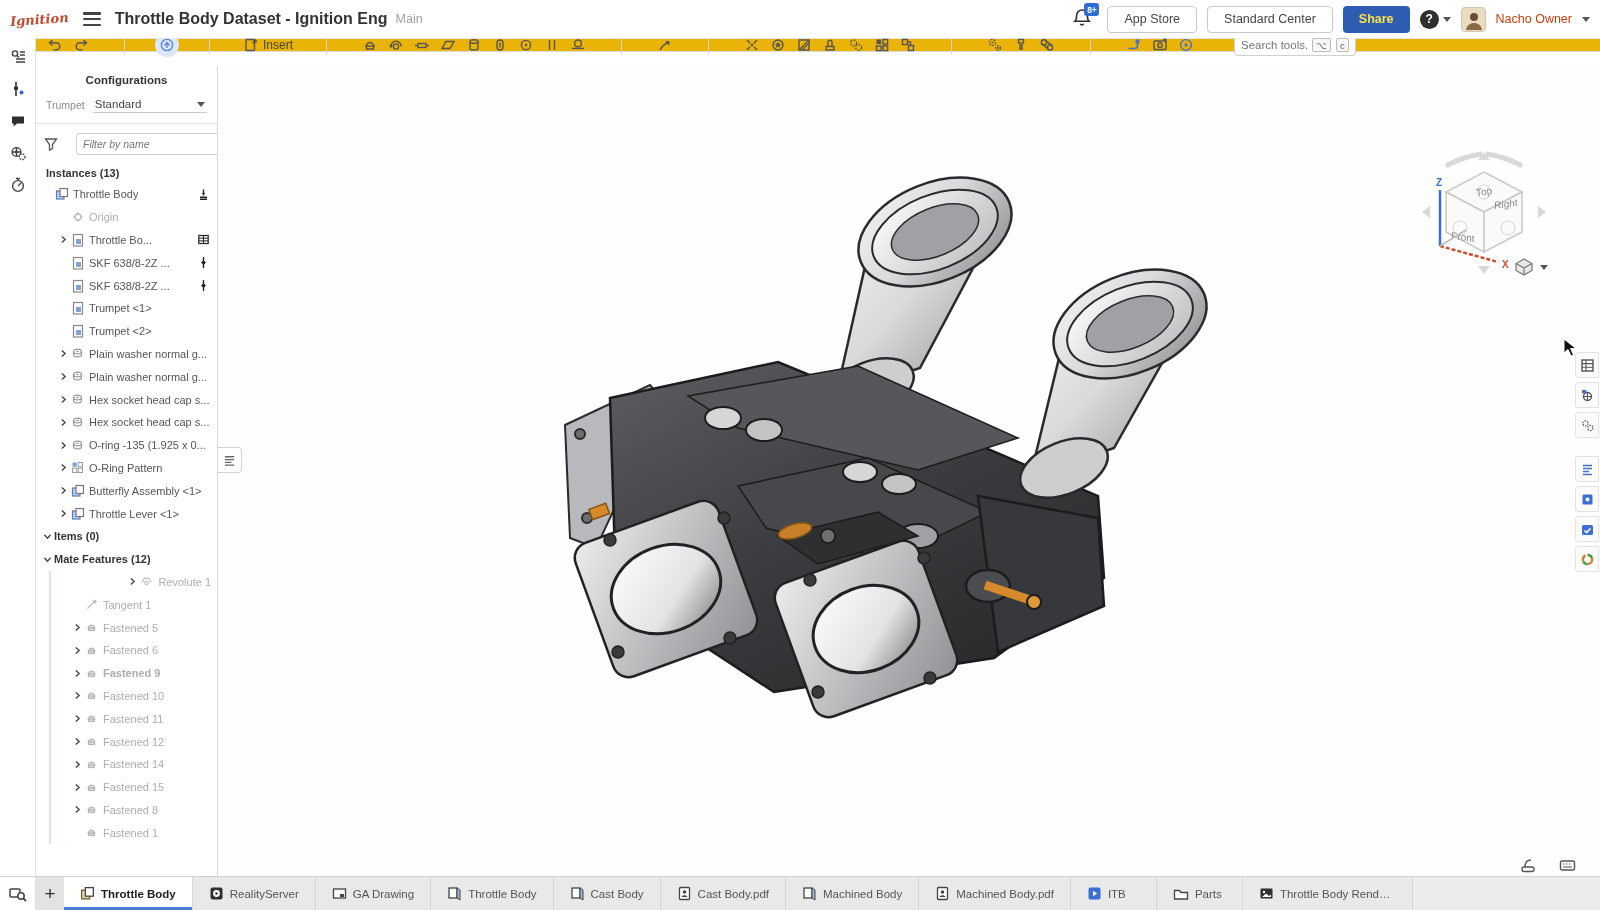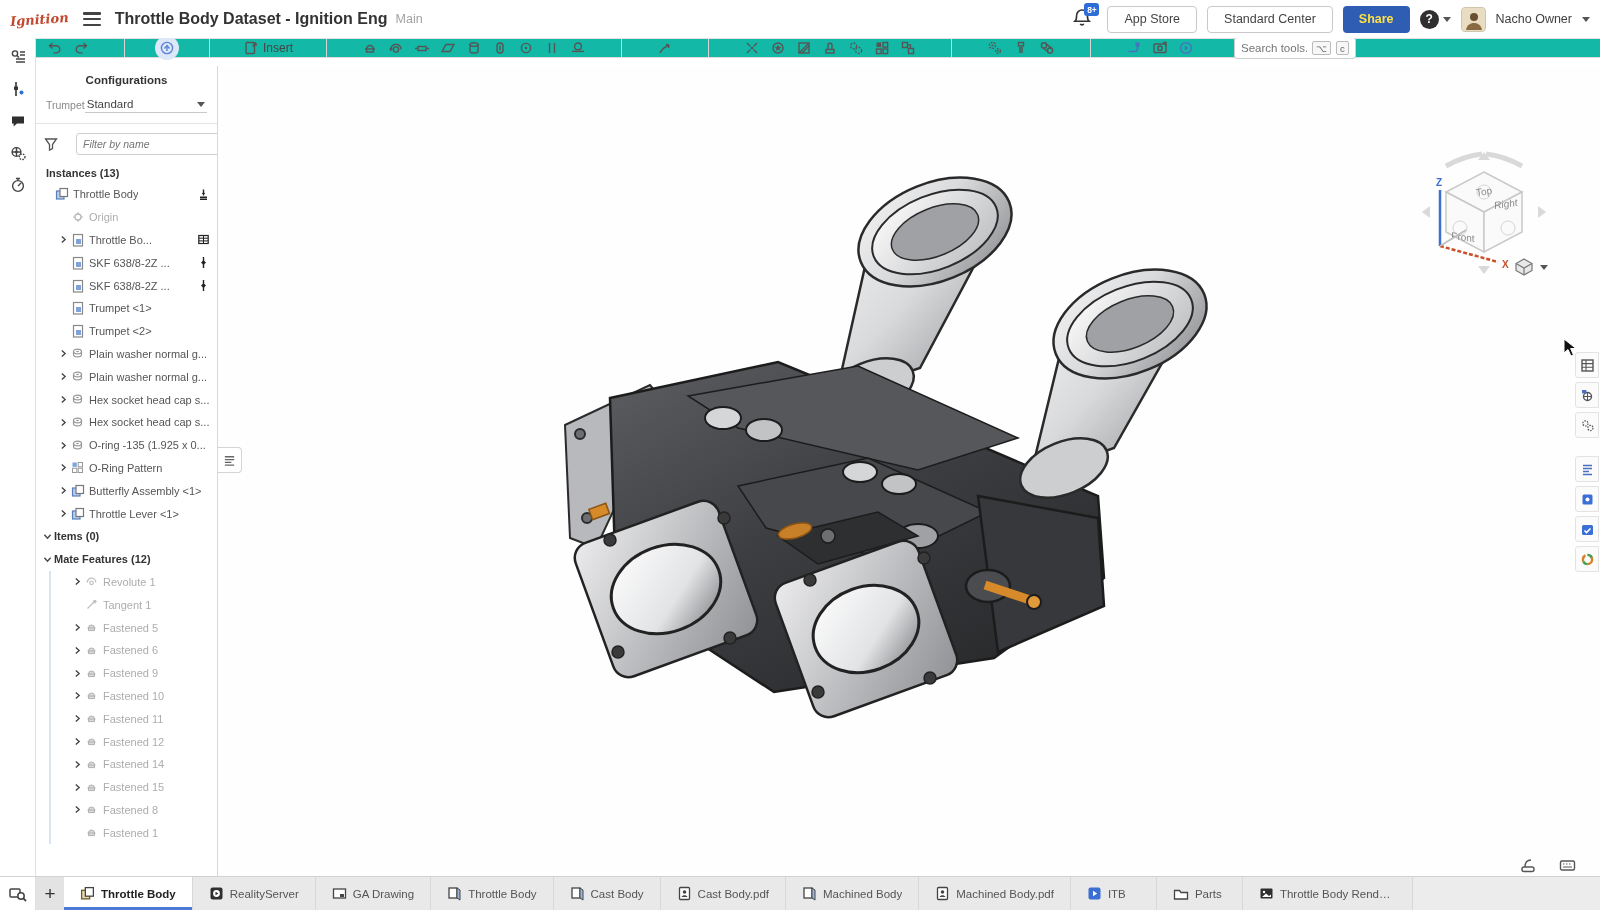--- a/index.html
+++ b/index.html
@@ -17,28 +17,28 @@
   #workspace { font-size:12.5px; color:#a3a3a3; margin-left:8px; }
   #header-right { margin-left:auto; display:flex; align-items:center; gap:10px; }
   .hdr-btn { height:27px; padding:0 16px; border:1px solid #c9c9c9; border-radius:4px;
     background:#fff; font-size:12.5px; color:#444; display:flex; align-items:center; cursor:pointer; }
   .hdr-btn.primary { border:none; color:#fde047; font-weight:bold; }
   #bell-wrap { position:relative; width:26px; height:24px; }
   #bell-badge { position:absolute; right:-2px; top:-4px; min-width:15px; height:13px;
     border-radius:3px; color:#fff; font-size:8.5px; font-weight:bold;
     display:flex; align-items:center; justify-content:center; padding:0 2px; }
   #avatar { width:25px; height:25px; border-radius:4px; background:#e8dcc3; overflow:hidden; border:1px solid #d0c5ab; }
-  #user-name { font-size:12.5px; color:#404040; }
+  #user-name { font-size:12.5px; color:#c2410c; }
   .caret { width:0; height:0; border-left:4px solid transparent; border-right:4px solid transparent; border-top:5px solid #555; display:inline-block; }
   #help-circle { width:19px; height:19px; border-radius:50%; background:#2f2f2f; color:#fff;
     font-size:12px; font-weight:bold; display:flex; align-items:center; justify-content:center; }
 
   
-  #toolbar { position:absolute; left:36px; top:38px; width:1564px; height:20px;
-    background:#14b8a6; border-top:1px solid #e2e2e2; border-bottom:1px solid #dcdcdc;
+  #toolbar { position:absolute; left:36px; top:38px; width:1564px; height:14px;
+    background:#eab308; border-top:1px solid #e2e2e2; border-bottom:1px solid #dcdcdc;
     display:flex; align-items:center; padding:0 6px; z-index:20;gap:25px; }
   .tb-group { display:flex; align-items:center; }
   .tb-sep { width:1px; height:18px; background:#d6d6d6; margin:0 5px; }
   .tb-btn { height:24px; min-width:26px; padding:0 3px; display:flex; align-items:center; justify-content:center;
     border-radius:3px; cursor:pointer; color:#555; }
   .tb-btn.hl { background:#dce7f8; border-radius:50%; width:24px; min-width:24px; }
   .tb-btn .lbl { font-size:12px; color:#444; margin-left:4px; }
   #search-tools { display:flex; align-items:center; gap:5px; height:22px; background:#fff;
     border:1px solid #cfcfcf; border-radius:3px; padding:0 6px; margin-left:10px; width:122px; }
   #search-tools input { border:none; outline:none; width:66px; font-size:11.5px; color:#777;
@@ -50,21 +50,21 @@
   #left-rail { position:absolute; left:0; top:38px; width:36px; height:838px; background:#fff;
     border-right:1px solid #e0e0e0; display:flex; flex-direction:column; align-items:center; padding-top:4px; z-index:25; }
   .rail-btn { width:30px; height:30px; display:flex; align-items:center; justify-content:center;
     color:#333; margin-bottom:2px; border-radius:3px; cursor:pointer; }
 
   
   #left-panel { position:absolute; left:36px; top:66px; width:182px; height:810px; background:#fff;
     border-right:1px solid #d8d8d8; z-index:15; overflow:hidden; }
   #config-block { padding:8px 10px 6px 10px; border-bottom:1px solid #e4e4e4; }
   #config-heading { font-size:11.5px; font-weight:bold; color:#333; margin-bottom:10px;text-align:center; }
-  #config-row { display:flex; align-items:center; gap:0; margin-bottom:4px; }
+  #config-row { display:flex; align-items:center; gap:8px; margin-bottom:4px; }
   #config-param { font-size:10.5px; color:#8a8a8a; }
   #config-select { flex:1; display:flex; align-items:center; justify-content:space-between;
     border-bottom:1px solid #c9c9c9; padding:2px 2px; cursor:pointer; }
   #config-select span { font-size:11.5px; color:#444; }
   #filter-row { display:flex; align-items:center; gap:18px; padding:9px 8px 4px 8px; }
   #filter-input { flex:1; height:22px; border:1px solid #cfcfcf; border-radius:3px; padding:0 6px;
     font-size:10.5px; font-style:italic; color:#9b9b9b; font-family:"Liberation Sans", sans-serif; outline:none; }
   #instances-heading { font-size:11px; font-weight:bold; color:#333; padding:8px 10px 4px 10px; }
   #tree { }
   .row { height:22.8px; display:flex; align-items:center; font-size:11px; color:#555;
@@ -641,21 +641,21 @@
         <span class="tlabel">Items (0)</span>
       </div>
       <div class="row section" style="padding-left: 4px;">
         <span class="chev">
           <svg width="9" height="9" viewBox="0 0 16 16">
             <path d="M2.5 5l5.5 6L13.5 5" stroke="#444" stroke-width="2.4" fill="none"></path>
           </svg>
         </span>
         <span class="tlabel">Mate Features (12)</span>
       </div>
-      <div class="row muted guide" style="padding-left: 34px;">
+      <div class="row muted guide" style="padding-left: 34px; justify-content: flex-end;">
         <span class="chev">
           <svg width="9" height="9" viewBox="0 0 16 16">
             <path d="M5 2.5l6 5.5-6 5.5" stroke="#444" stroke-width="2.4" fill="none"></path>
           </svg>
         </span>
         <span class="ticon">
           <svg width="13" height="13" viewBox="0 0 13 13">
             <path d="M2.2 7.5a4.3 4.3 0 0 1 8.6 0" stroke="#c0c0c0" stroke-width="1.3" fill="none"></path>
             <circle cx="6.5" cy="7.8" r="1.8" stroke="#c0c0c0" stroke-width="1.2" fill="none"></circle>
           </svg>
@@ -693,21 +693,21 @@
           </svg>
         </span>
         <span class="ticon">
           <svg width="13" height="13" viewBox="0 0 13 13">
             <path d="M3.5 7a3 3 0 0 1 6 0v2.6h-6z" fill="#d9d9d9" stroke="#b0b0b0" stroke-width="1"></path>
             <line x1="2.5" y1="7" x2="10.5" y2="7" stroke="#b0b0b0" stroke-width="1"></line>
           </svg>
         </span>
         <span class="tlabel">Fastened 6</span>
       </div>
-      <div class="row muted guide" style="padding-left: 34px;">
+      <div class="row muted guide" style="padding-left: 34px; font-weight: bold;">
         <span class="chev">
           <svg width="9" height="9" viewBox="0 0 16 16">
             <path d="M5 2.5l6 5.5-6 5.5" stroke="#444" stroke-width="2.4" fill="none"></path>
           </svg>
         </span>
         <span class="ticon">
           <svg width="13" height="13" viewBox="0 0 13 13">
             <path d="M3.5 7a3 3 0 0 1 6 0v2.6h-6z" fill="#d9d9d9" stroke="#b0b0b0" stroke-width="1"></path>
             <line x1="2.5" y1="7" x2="10.5" y2="7" stroke="#b0b0b0" stroke-width="1"></line>
           </svg>

